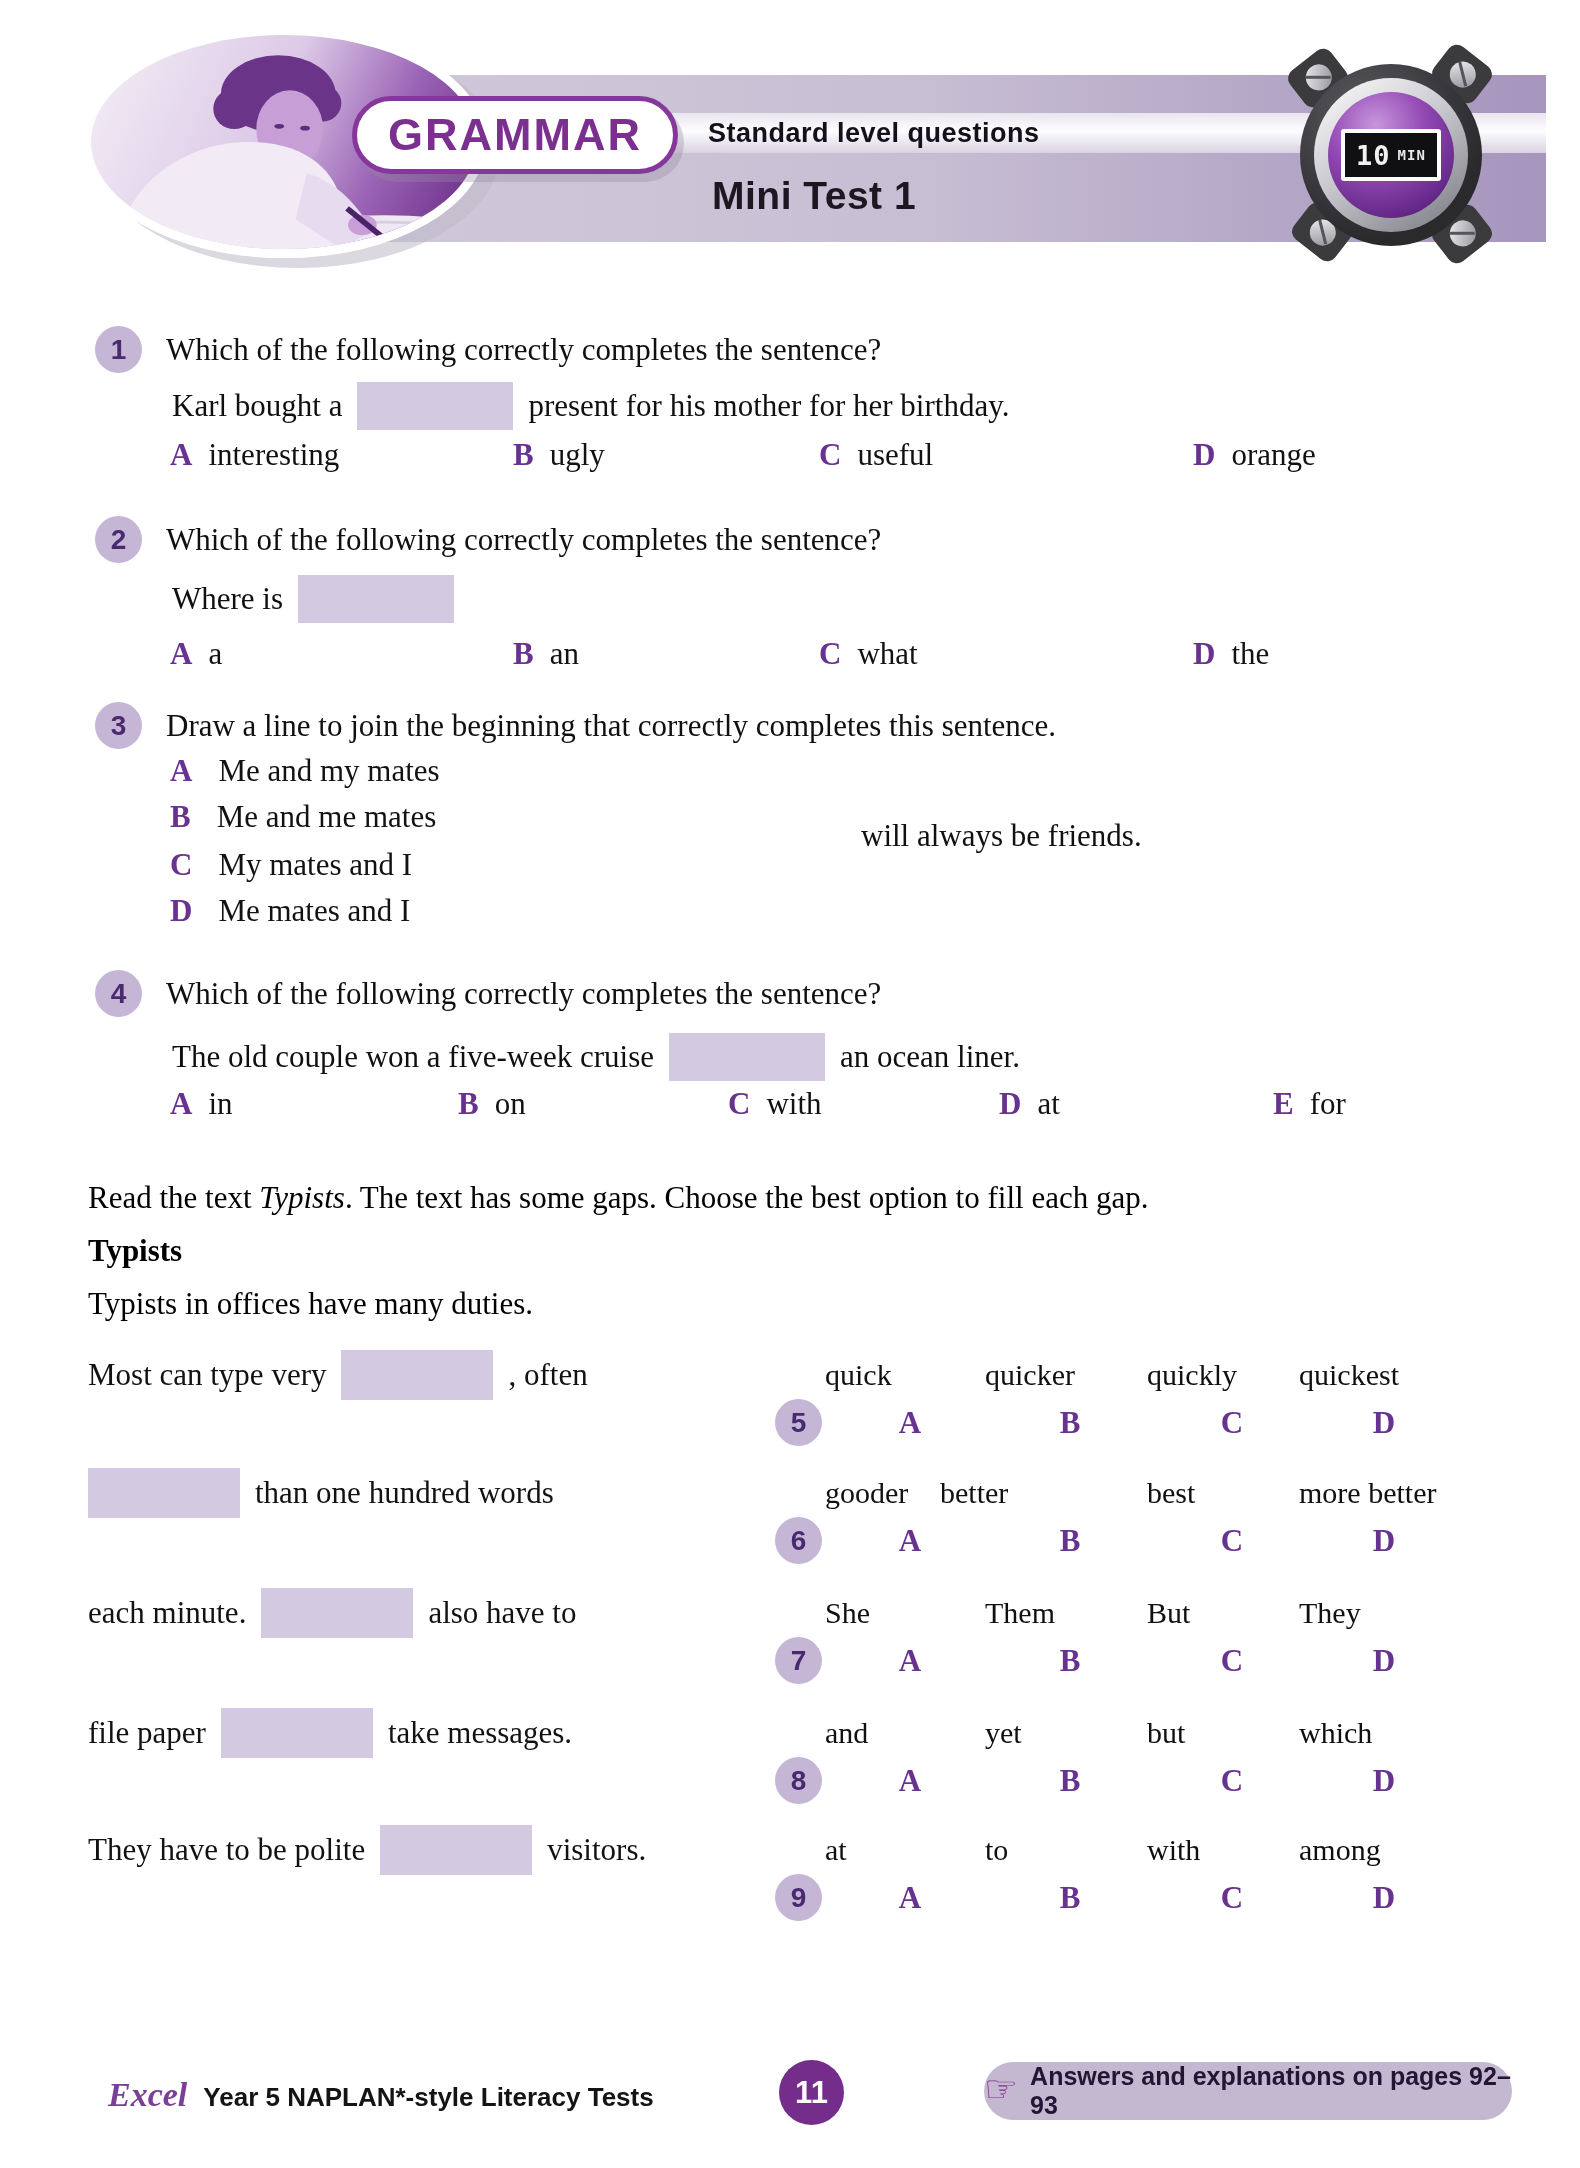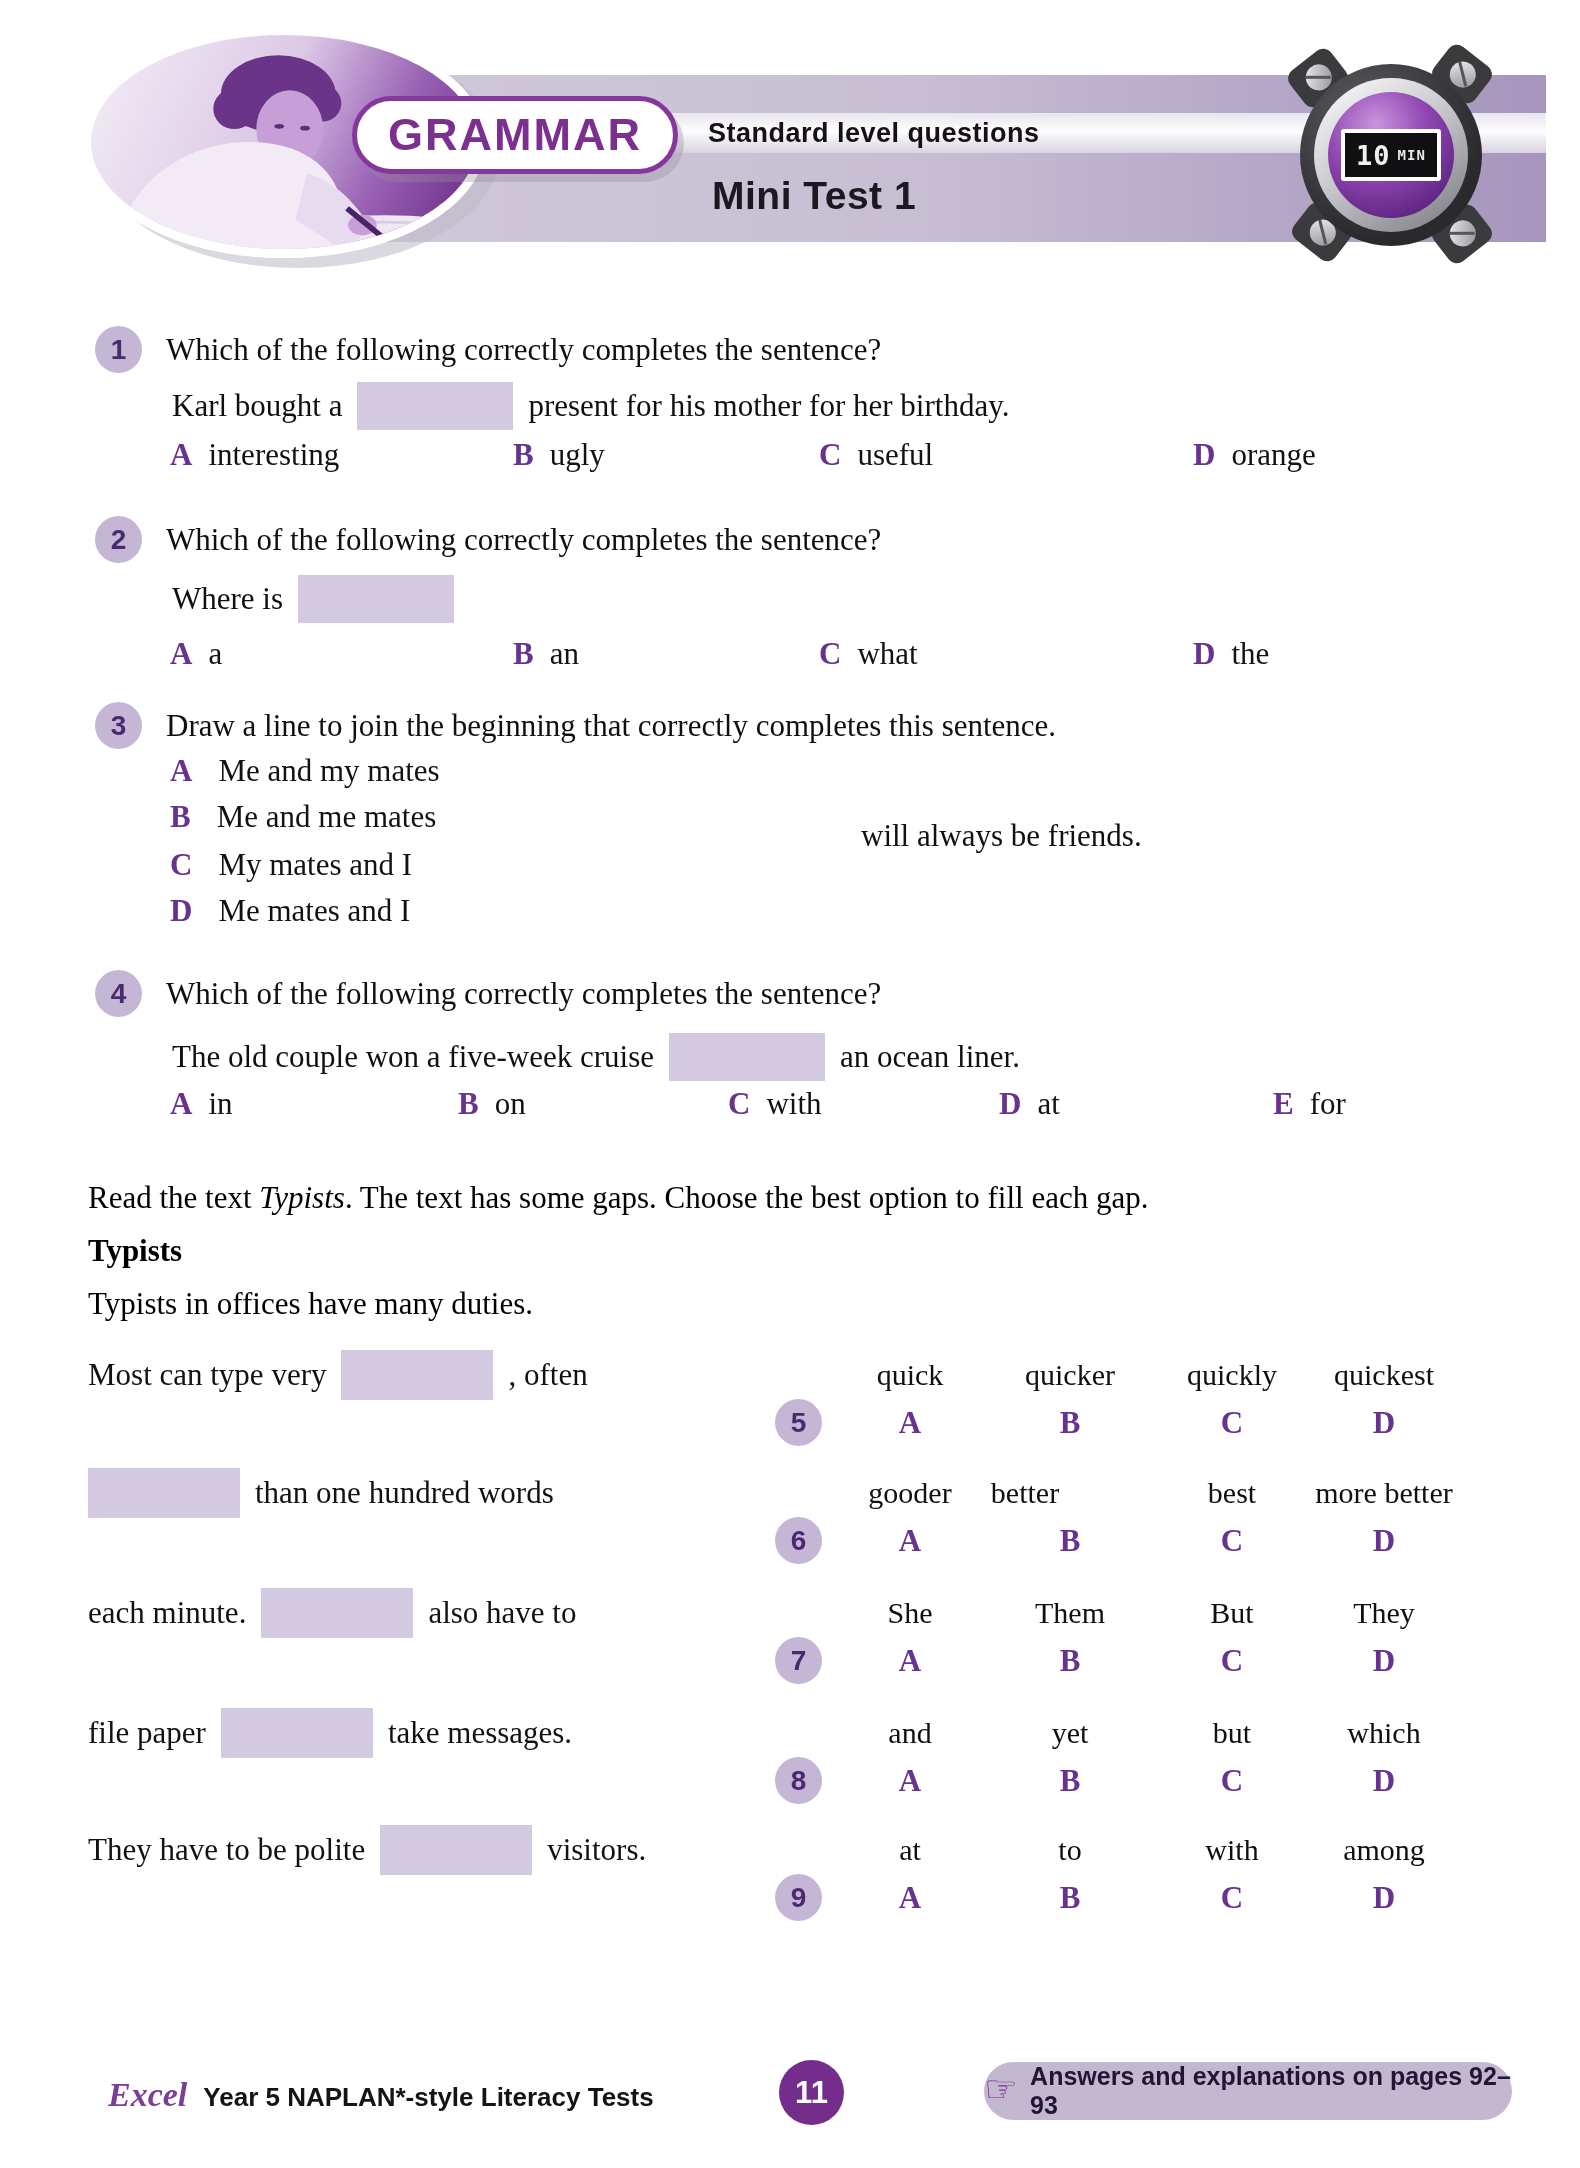--- a/index.html
+++ b/index.html
@@ -66,21 +66,21 @@
   .qlist-item { position:absolute; left:170px; display:flex; gap:26px; font-size:31px; }
   .completion { position:absolute; font-size:31px; color:#101010; }
 
   
   .para { position:absolute; left:88px; font-size:31px; color:#000000; }
   .bold-head { font-weight:bold; }
   .crow { position:absolute; left:0; width:1580px; }
   .crow .sent { position:absolute; left:88px; top:0; height:52px; display:flex; align-items:center;
           font-size:31px; white-space:nowrap; }
   .crow .gapbox { height:50px; width:152px; }
-  .choice { position:absolute; top:0; width:170px; height:52px; line-height:52px; text-align:center;
+  .choice { position:absolute; top:0; width:170px; height:52px; line-height:52px; 
           font-size:30px; color:#101010; white-space:nowrap; }
   .clet { position:absolute; top:50px; width:170px; height:47px; line-height:47px; text-align:center;
           font-size:31px; font-weight:bold; color:#683390; font-family:"Liberation Serif",serif; }
   .cnum { position:absolute; left:775px; top:50px; }
 
   
   .footer-brand { position:absolute; left:108px; top:2076px; display:flex; align-items:baseline; gap:16px; }
   .brand-name { font-family:"Liberation Serif",serif; font-style:italic; font-weight:bold;
           font-size:34px; color:#7c3f98; }
   .series-name { font-family:"Liberation Sans",sans-serif; font-weight:bold; font-size:26px; color:#141414; }

